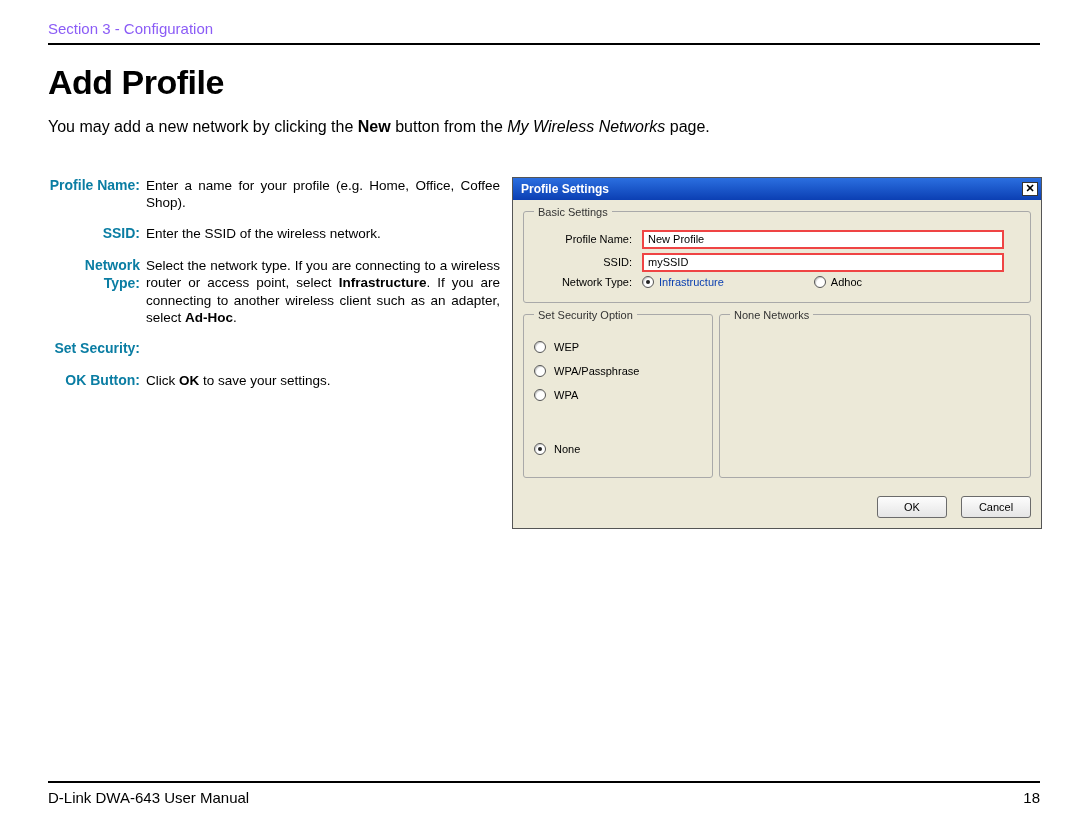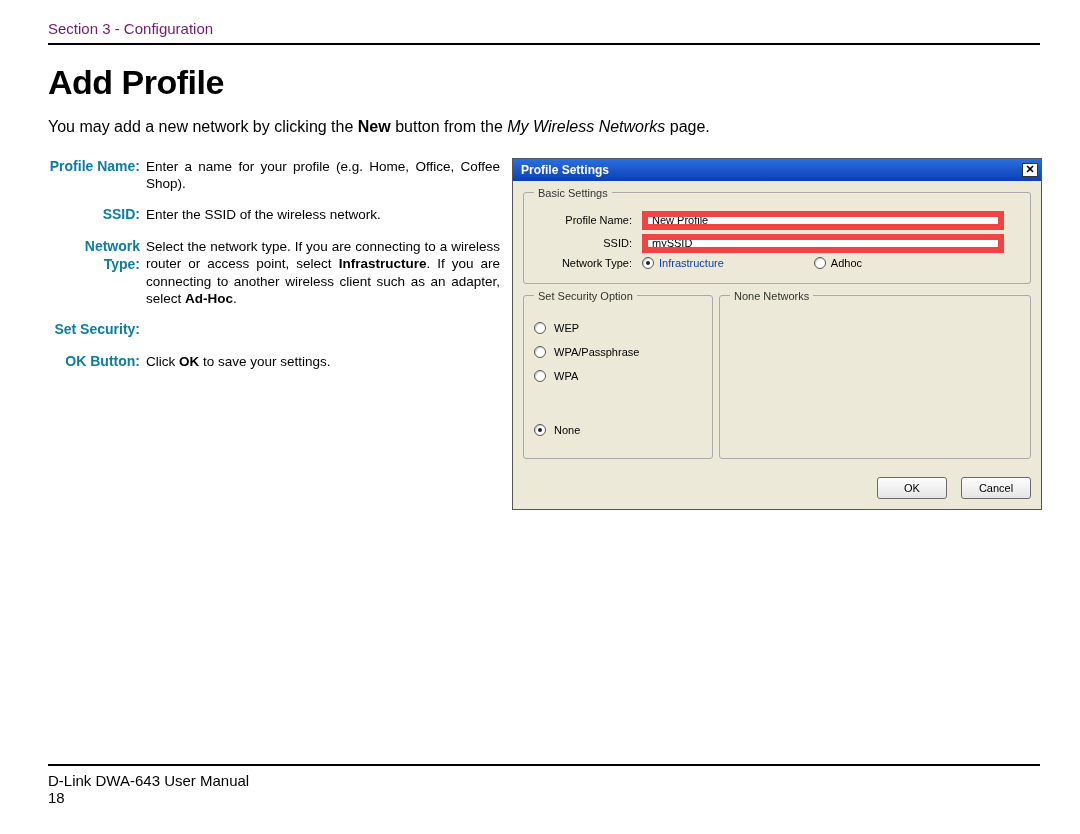--- a/index.html
+++ b/index.html
@@ -9,36 +9,36 @@
     background: #fff;
     font-family: Arial, Helvetica, sans-serif;
     position: relative;
     color: #000;
   }
   .page {
     padding: 20px 40px 0 48px;
   }
   .header-line {
     font-size: 15px;
-    color: #701a75;
+    color: #8b5cf6;
     padding-bottom: 6px;
     border-bottom: 2px solid #000;
     margin-bottom: 18px;
   }
   .main-title {
     text-align: left;
     font-size: 34px;
     font-weight: bold;
     font-family: "Arial Narrow", Arial, sans-serif;
     letter-spacing: -0.5px;
     margin-bottom: 14px;
   }
   .intro {
     font-size: 16px;
-    margin-bottom: 20px;
+    margin-bottom: 39px;
     line-height: 1.35;
   }
   .content-row {
     display: flex;
     gap: 12px;
     align-items: flex-start;
   }
   .defs {
     flex: 0 0 452px;
     font-size: 13.5px;
@@ -99,21 +99,21 @@
   legend {
     padding: 0 4px;
     font-size: 11px;
     color: #333;
     background: #ece9d8;
   }
   .form-row { display: flex; align-items: center; margin: 4px 0; }
   .form-lab { flex: 0 0 108px; text-align: right; padding-right: 10px; }
   .tbox {
     flex: 1;
-    border: 6px solid #ef4444;
+    border: 2px solid #ef4444;
     background: #fff;
     height: 19px;
     padding: 2px 4px;
     font-size: 11px;
     font-family: Tahoma, Arial;
   }
   .radio-inline { display: flex; gap: 90px; padding-left: 0; }
   .radio-item { display: flex; align-items: center; gap: 5px; }
   .radio-item.sel { color: #0a3fb0; }
   .rcircle {
@@ -140,21 +140,20 @@
   }
 
   .footer {
     position: absolute;
     left: 48px; right: 40px; bottom: 28px;
     border-top: 2px solid #000;
     padding-top: 6px;
     display: flex;
     justify-content: space-between;
     font-size: 15px;
-    flex-direction: column;
   }
 </style>
 </head>
 <body>
 
 <div class="page">
   <div class="header-line">Section 3 - Configuration</div>
   <h1 class="main-title">Add Profile</h1>
   <p class="intro">
     <span>You may add a new network by clicking the </span><b>New</b><span> button from the </span><i>My Wireless Networks</i><span> page.</span>

